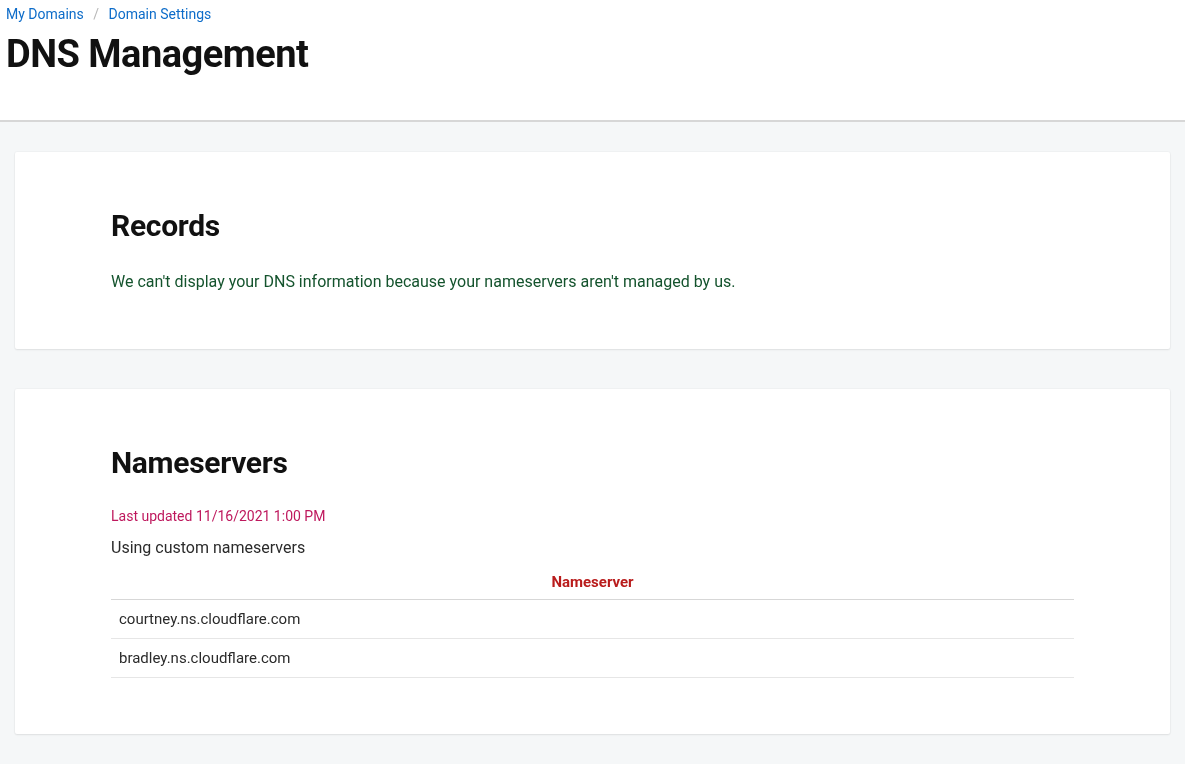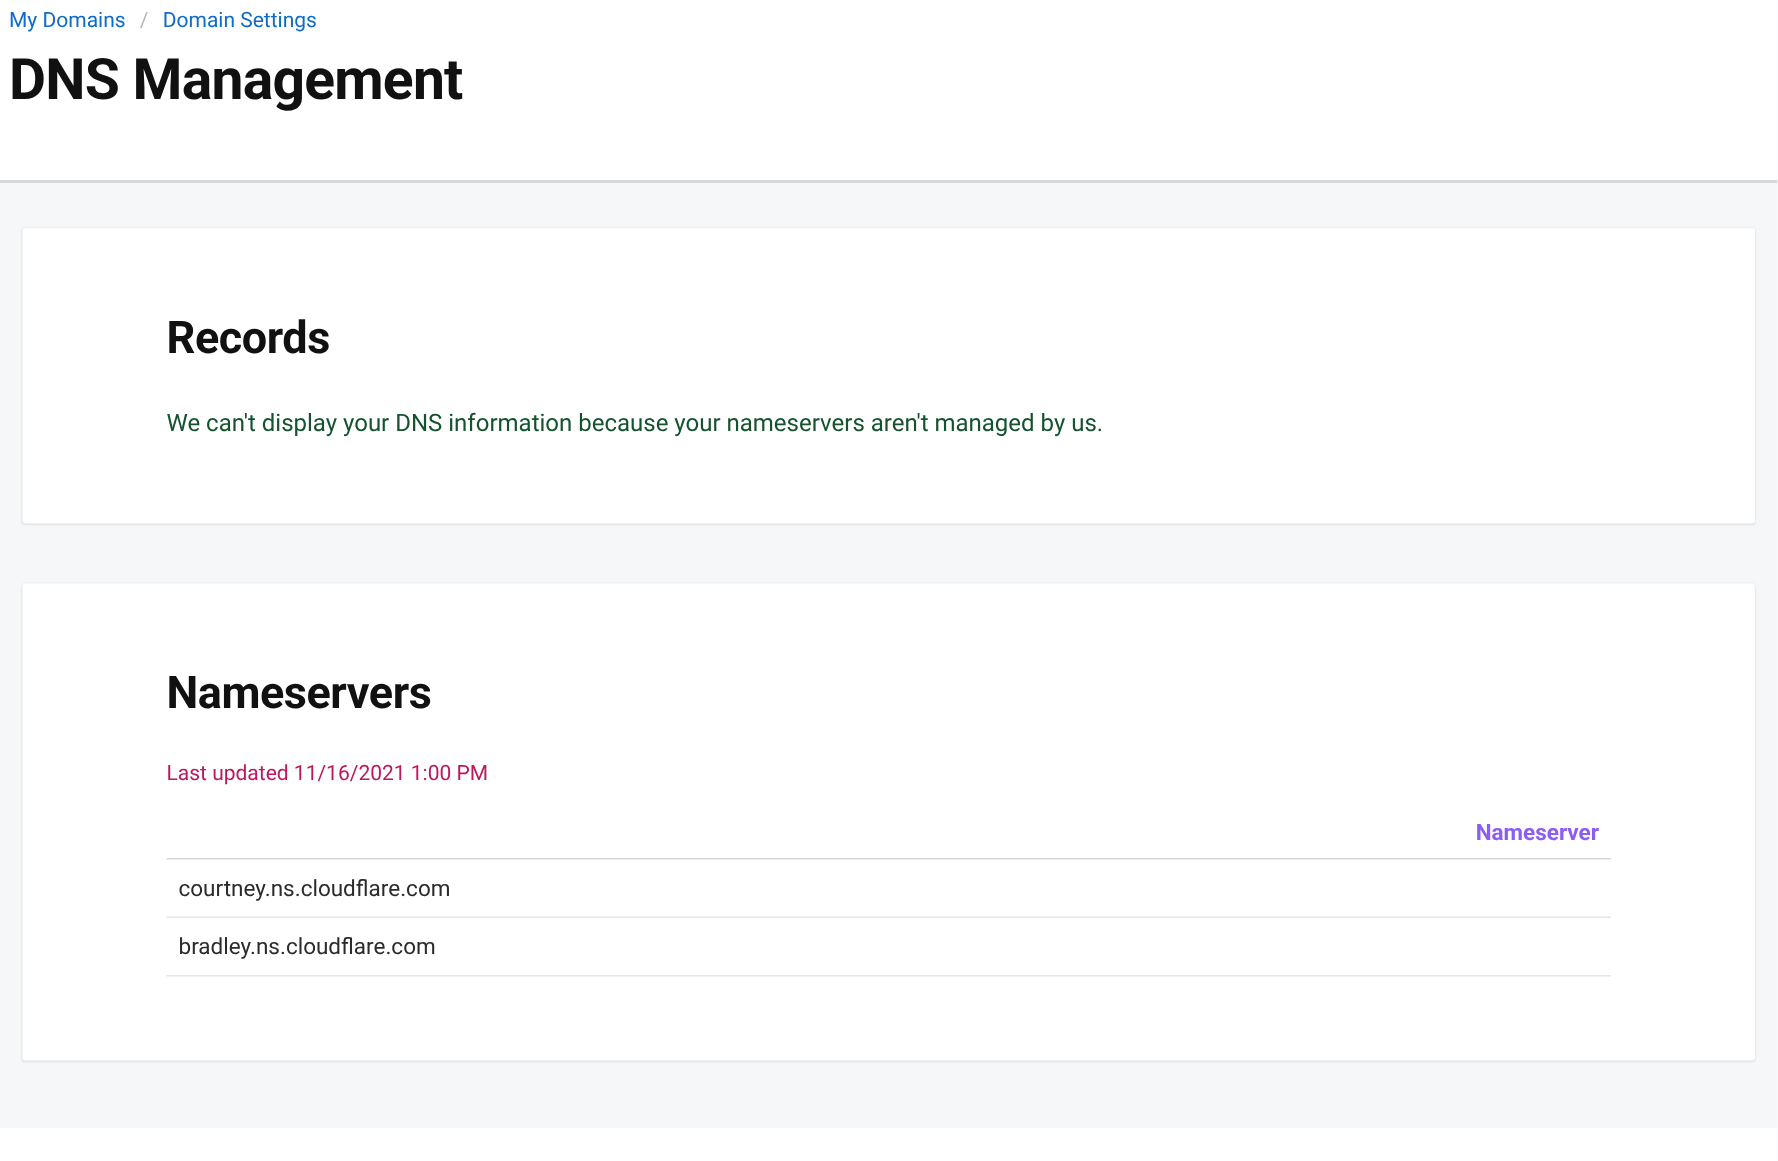--- a/index.html
+++ b/index.html
@@ -81,24 +81,24 @@
     .ns-subtitle {
       font-size: 16px;
       color: #2b2b2b;
       margin-bottom: 8px;
     }
     .ns-table {
       width: 100%;
       border-collapse: collapse;
     }
     .ns-table th {
-      text-align: right;
+      text-align: center;
       font-size: 15px;
       font-weight: 700;
-      color: #8b5cf6;
+      color: #b91c1c;
       padding: 8px 8px;
       border-bottom: 1px solid #d7d7d7;
     }
     .ns-table td {
       font-size: 15px;
       color: #2b2b2b;
       padding: 10px 8px;
       border-bottom: 1px solid #e6e6e6;
     }
   </style>
@@ -117,20 +117,21 @@
 <div class="body-region">
 
   <div class="card">
     <h2 class="section-title">Records</h2>
     <p class="section-text">We can't display your DNS information because your nameservers aren't managed by us.</p>
   </div>
 
   <div class="card ns-card">
     <h2 class="section-title">Nameservers</h2>
     <div class="last-updated">Last updated 11/16/2021 1:00 PM</div>
+    <div class="ns-subtitle">Using custom nameservers</div>
     <table class="ns-table">
       <thead>
         <tr>
           <th>Nameserver</th>
         </tr>
       </thead>
       <tbody>
         <tr>
           <td>courtney.ns.cloudflare.com</td>
         </tr>

